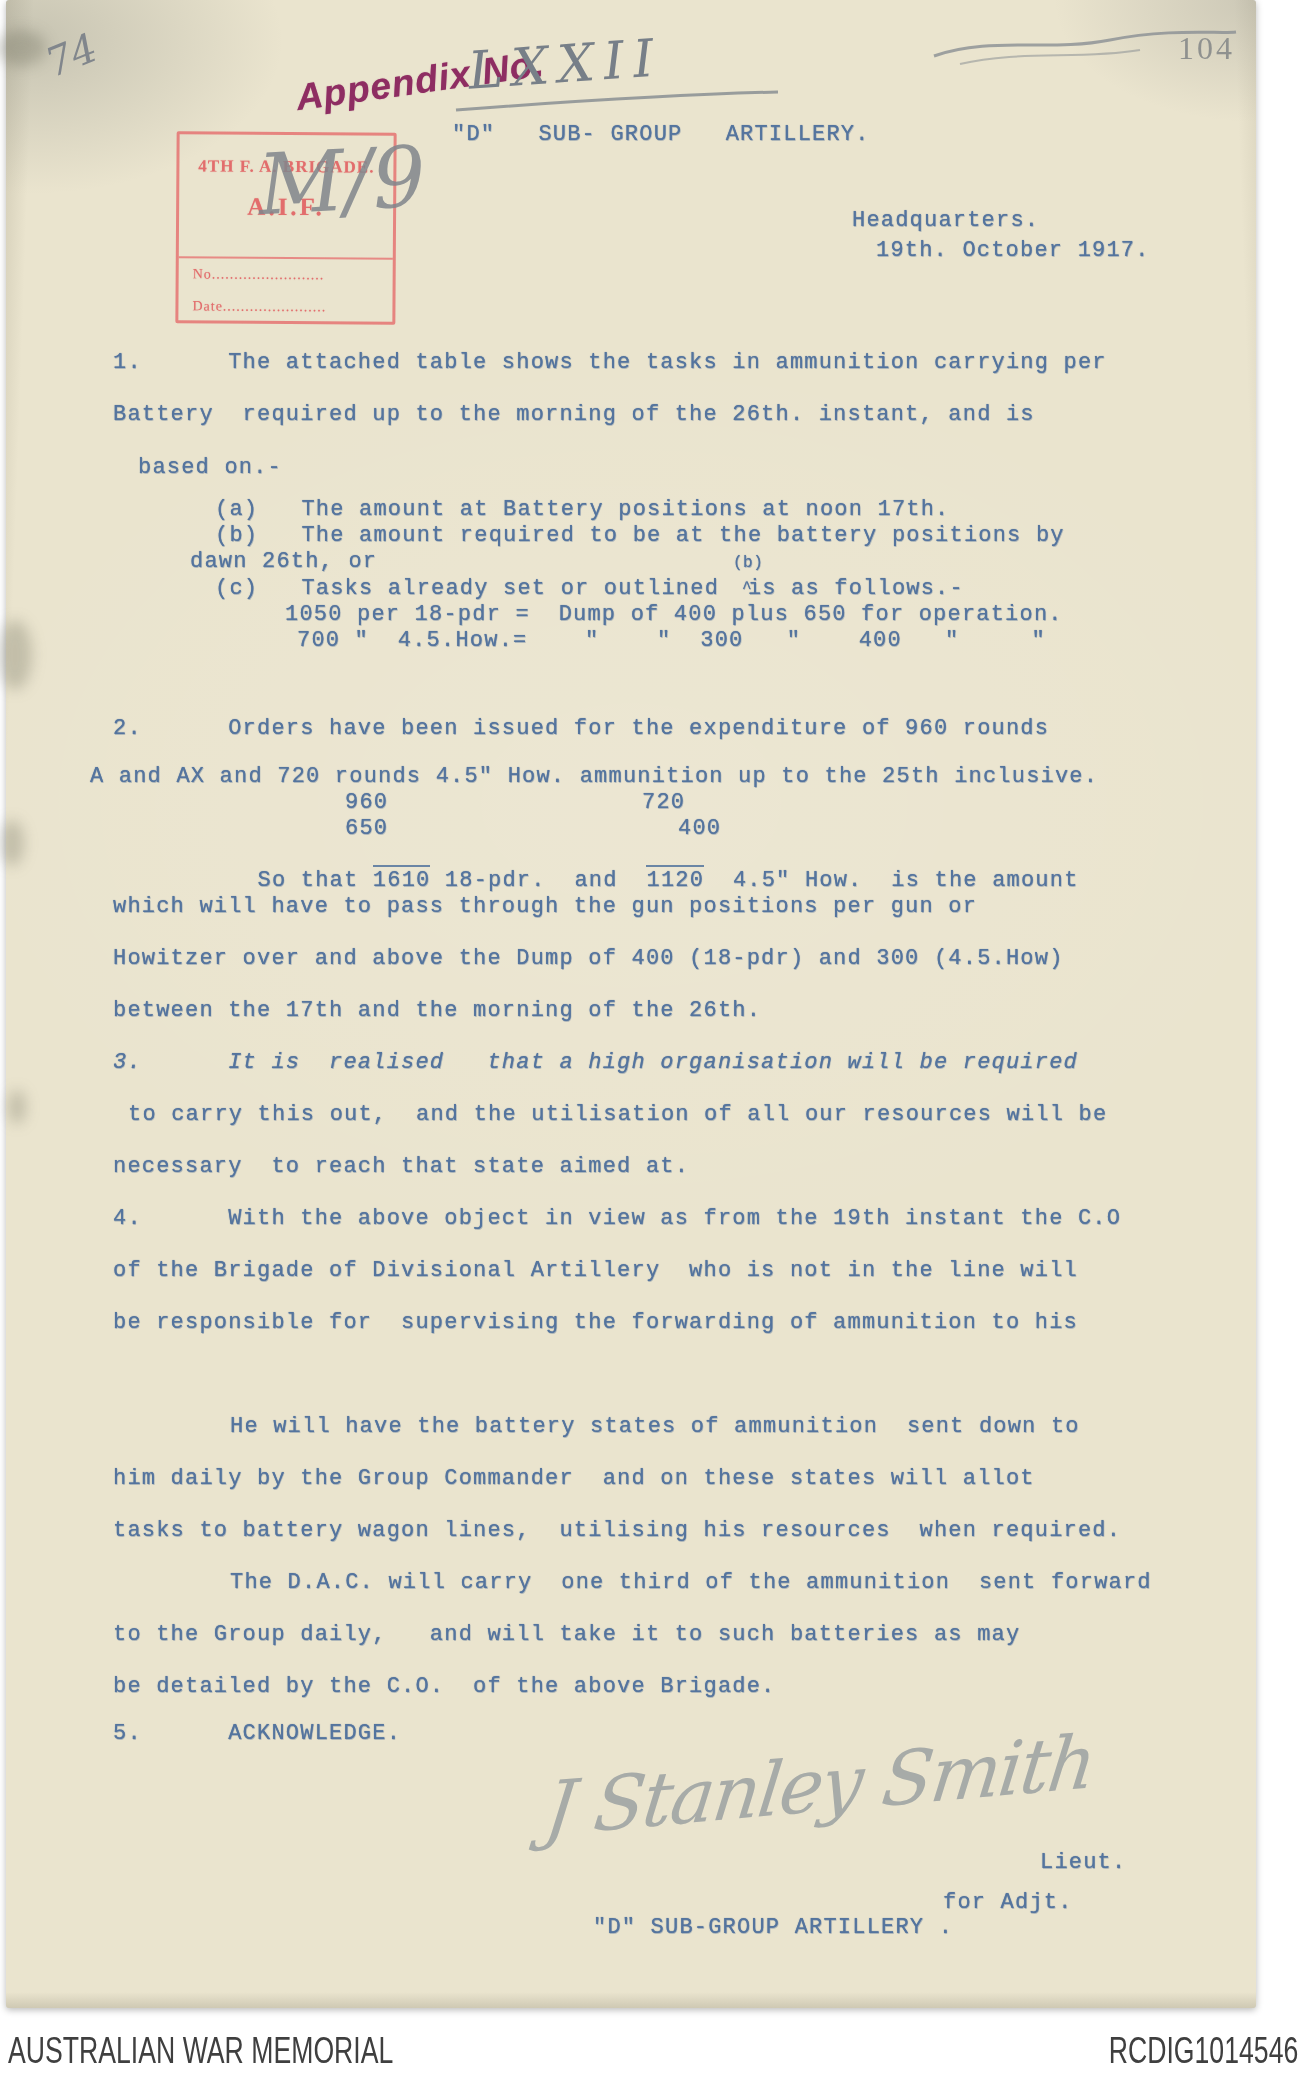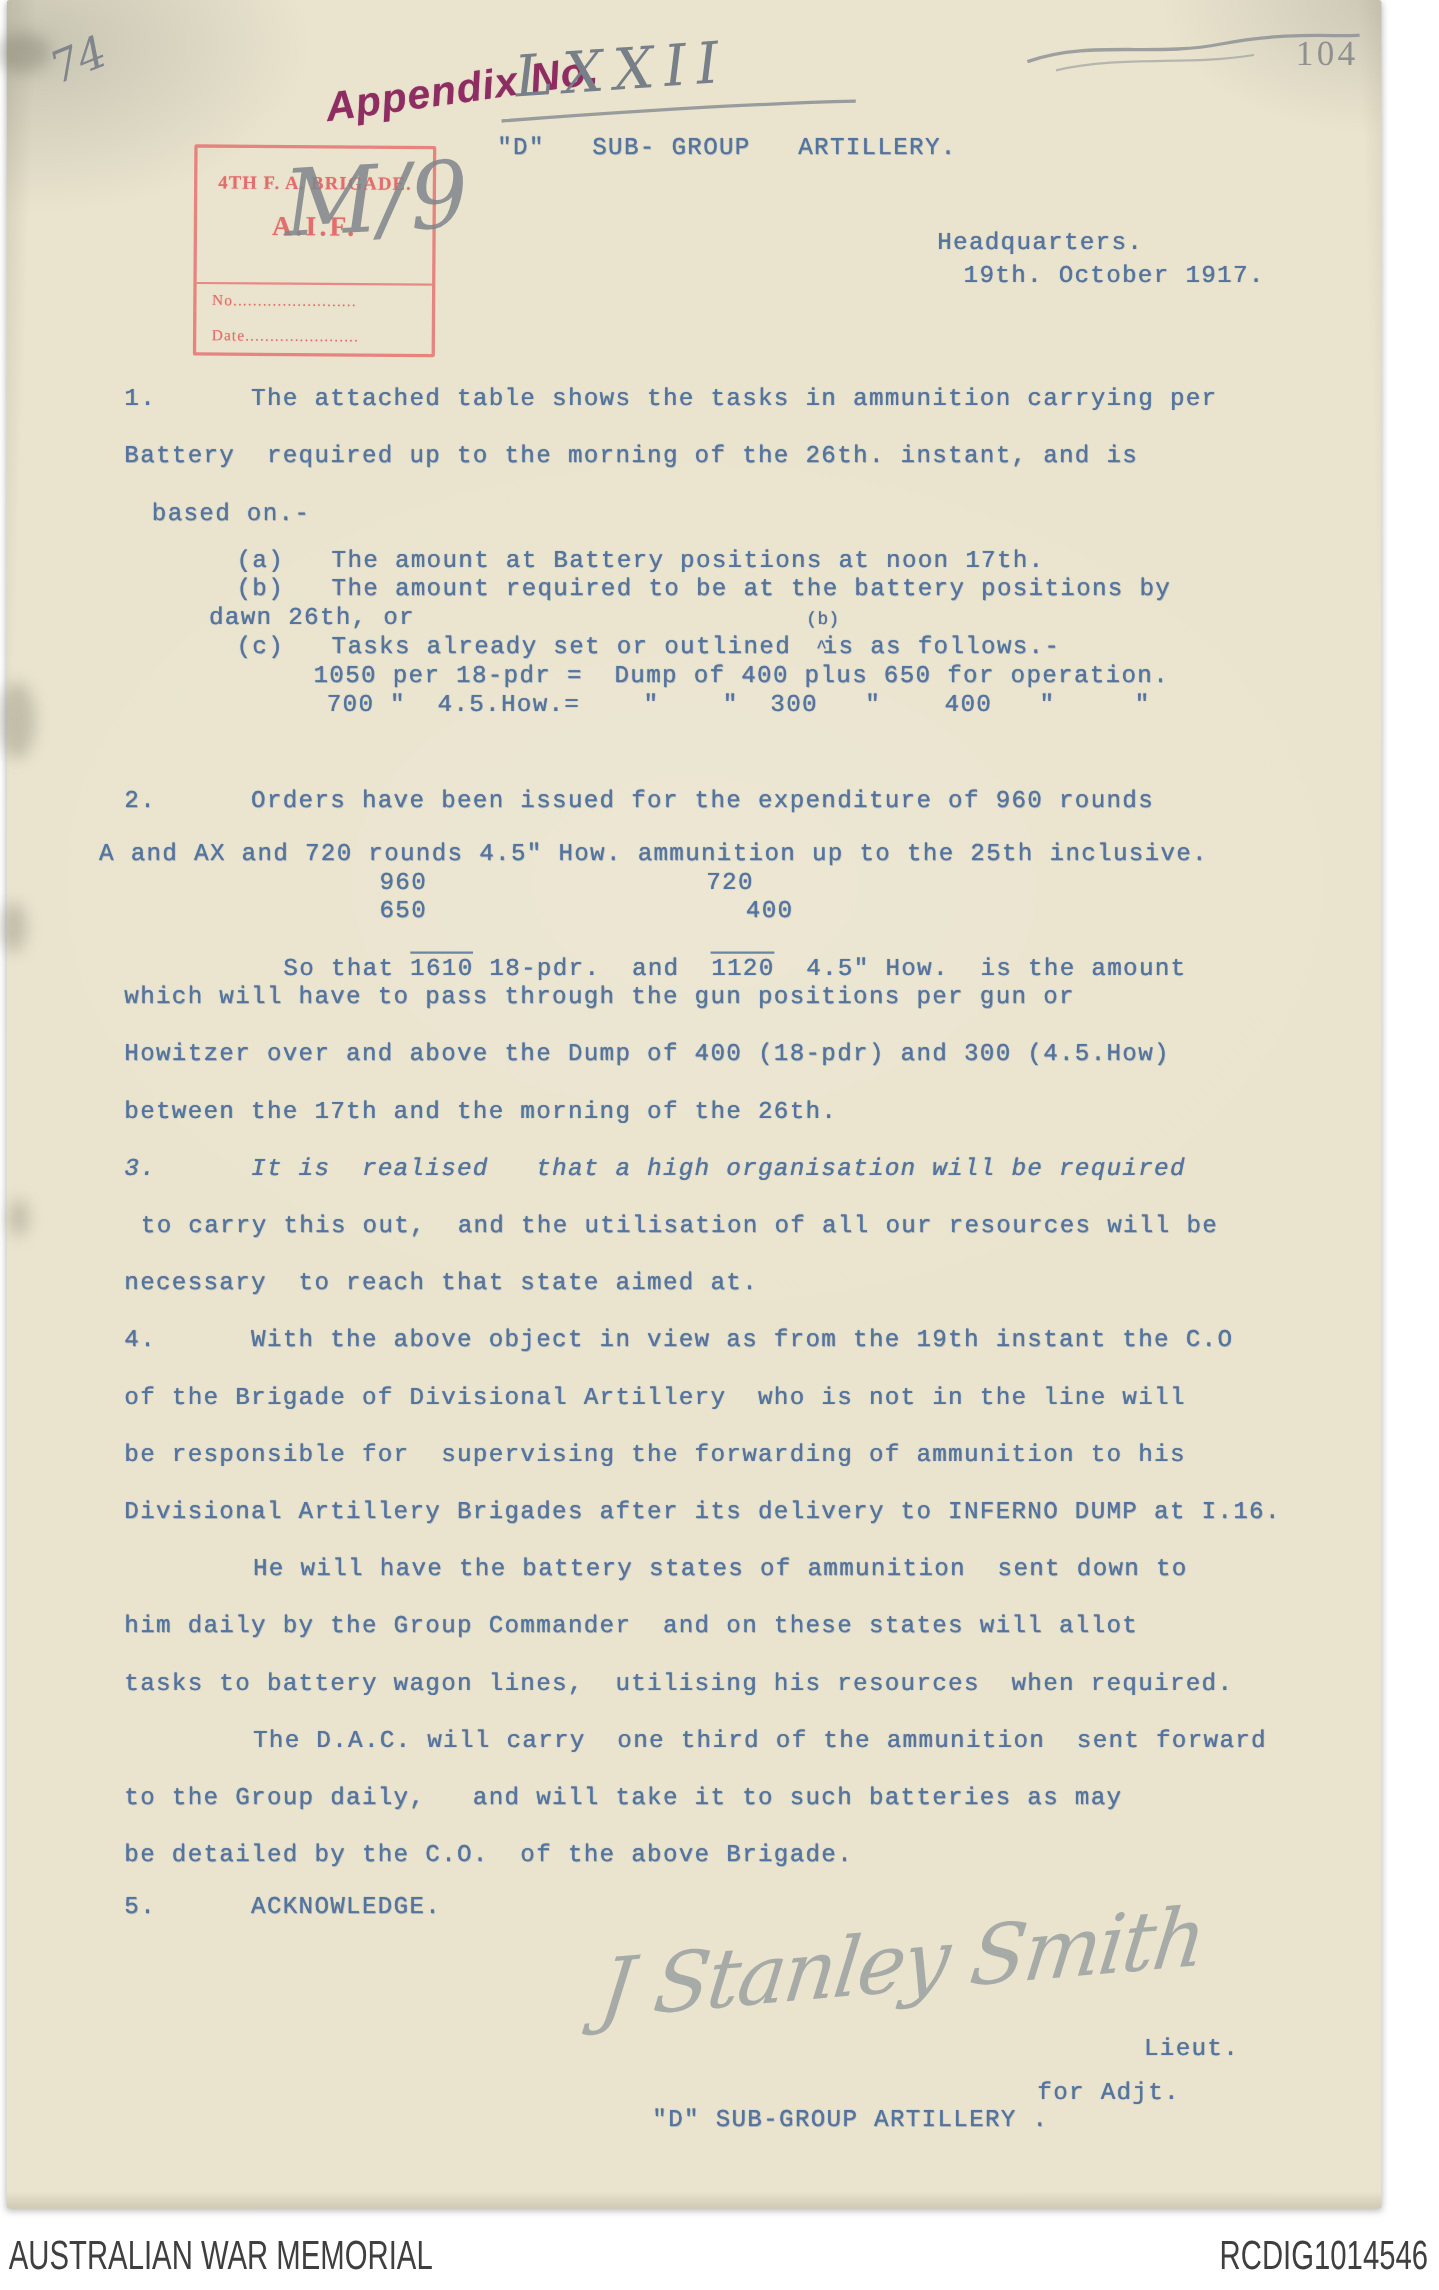--- a/index.html
+++ b/index.html
@@ -117,21 +117,20 @@
   <div class="tw" style="left:113px;top:946px;">Howitzer over and above the Dump of 400 (18-pdr) and 300 (4.5.How)</div>
   <div class="tw" style="left:113px;top:998px;">between the 17th and the morning of the 26th.</div>
 
   <div class="tw" style="left:113px;top:1050px;font-style:italic;">3.      It is  realised   that a high organisation will be required</div>
   <div class="tw" style="left:128px;top:1102px;">to carry this out,  and the utilisation of all our resources will be</div>
   <div class="tw" style="left:113px;top:1154px;">necessary  to reach that state aimed at.</div>
 
   <div class="tw" style="left:113px;top:1206px;">4.      With the above object in view as from the 19th instant the C.O</div>
   <div class="tw" style="left:113px;top:1258px;">of the Brigade of Divisional Artillery  who is not in the line will</div>
   <div class="tw" style="left:113px;top:1310px;">be responsible for  supervising the forwarding of ammunition to his</div>
-  <div class="tw" style="left:113px;top:1362px;">Divisional Artillery Brigades after its delivery to INFERNO DUMP at I.16.</div>
 
   <div class="tw" style="left:230px;top:1414px;">He will have the battery states of ammunition  sent down to</div>
   <div class="tw" style="left:113px;top:1518px;">tasks to battery wagon lines,  utilising his resources  when required.</div>
   <div class="tw" style="left:113px;top:1466px;">him daily by the Group Commander  and on these states will allot</div>
 
   <div class="tw" style="left:230px;top:1570px;">The D.A.C. will carry  one third of the ammunition  sent forward</div>
   <div class="tw" style="left:113px;top:1622px;">to the Group daily,   and will take it to such batteries as may</div>
   <div class="tw" style="left:113px;top:1674px;">be detailed by the C.O.  of the above Brigade.</div>
 
   <div class="tw" style="left:113px;top:1721px;">5.      ACKNOWLEDGE.</div>

